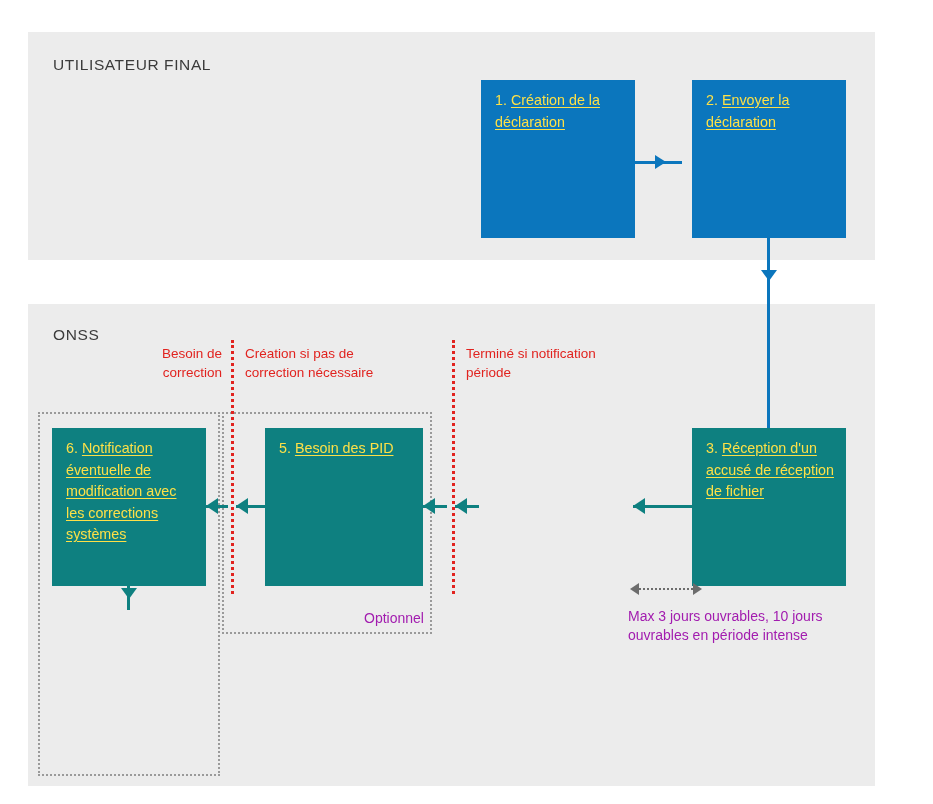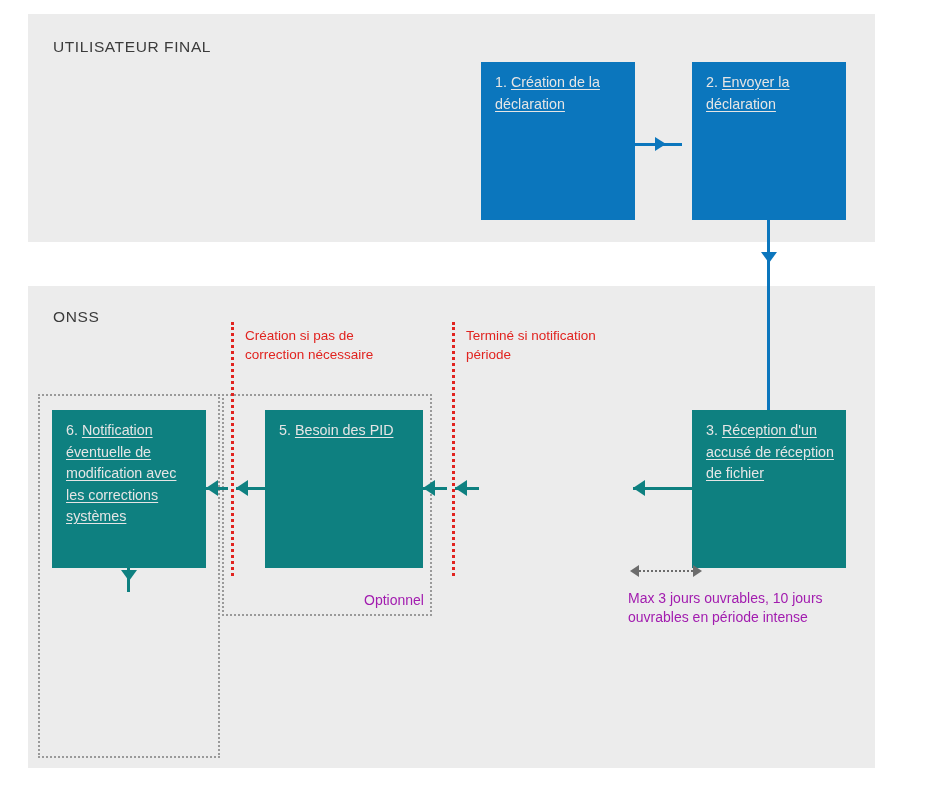--- a/index.html
+++ b/index.html
@@ -1,32 +1,32 @@
 <!DOCTYPE html>
 <html><head>
 <meta charset="utf-8">
 <style>
   html,body{margin:0;padding:0;background:#ffffff;}
   body{width:933px;height:804px;position:relative;overflow:hidden;
        font-family:"Liberation Sans","DejaVu Sans",sans-serif;}
 
-  .canvas{position:absolute;left:0;top:0;width:933px;height:724px;}
+  .canvas{position:absolute;left:0;top:18px;width:933px;height:724px;}
 
   
   .band{position:absolute;background:#ececec;}
   #band-user{left:28px;top:14px;width:847px;height:228px;}
   #band-onss{left:28px;top:286px;width:847px;height:482px;}
 
   .band-title{position:absolute;font-size:15.5px;color:#3b3b3b;letter-spacing:.6px;
               white-space:nowrap;}
   #title-user{left:53px;top:38px;}
   #title-onss{left:53px;top:308px;}
 
   
-  .box{position:absolute;box-sizing:border-box;color:#e5e5e5;}
+  .box{position:absolute;box-sizing:border-box;color:#fde047;}
   .box .txt{position:absolute;left:14px;right:8px;top:10px;
             font-size:14.3px;line-height:21.5px;}
   .box .txt .num{text-decoration:none;}
   .box .txt .u{text-decoration:underline;text-underline-offset:2px;}
 
   .blue{background:#0b76bd;}
   .teal{background:#0e8080;}
 
   #box1{left:481px;top:62px;width:154px;height:158px;}
   #box2{left:692px;top:62px;width:154px;height:158px;}
@@ -96,20 +96,21 @@
 
   <div class="band-title" id="title-user">UTILISATEUR FINAL</div>
   <div class="band-title" id="title-onss">ONSS</div>
 
   <div class="dotbox" id="dotbox-outer"></div>
   <div class="dotbox" id="dotbox-opt"></div>
 
   <div class="redline" id="redline-1"></div>
   <div class="redline" id="redline-2"></div>
 
+  <div class="redlabel" id="redlab-1">Besoin de correction</div>
   <div class="redlabel" id="redlab-2">Création si pas de correction nécessaire</div>
   <div class="redlabel" id="redlab-3">Terminé si notification période</div>
 
   <div class="ln" style="left:635px;top:143px;width:47px;height:3px;"></div>
   <div class="ah ah-r-b" style="left:655px;top:137px;"></div>
 
   <div class="ln" style="left:767px;top:220px;width:3px;height:190px;"></div>
   <div class="ah ah-d-b" style="left:761px;top:252px;"></div>
 
   <div class="ln-t" style="left:633px;top:487px;width:59px;height:3px;"></div>

